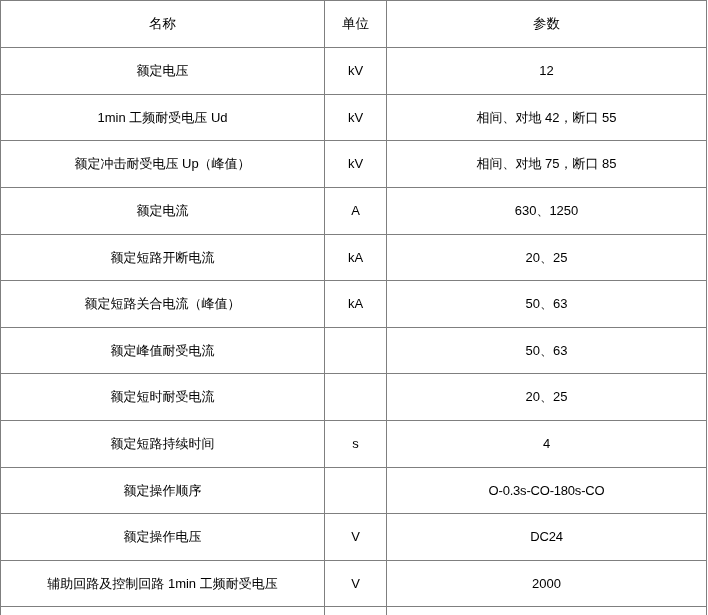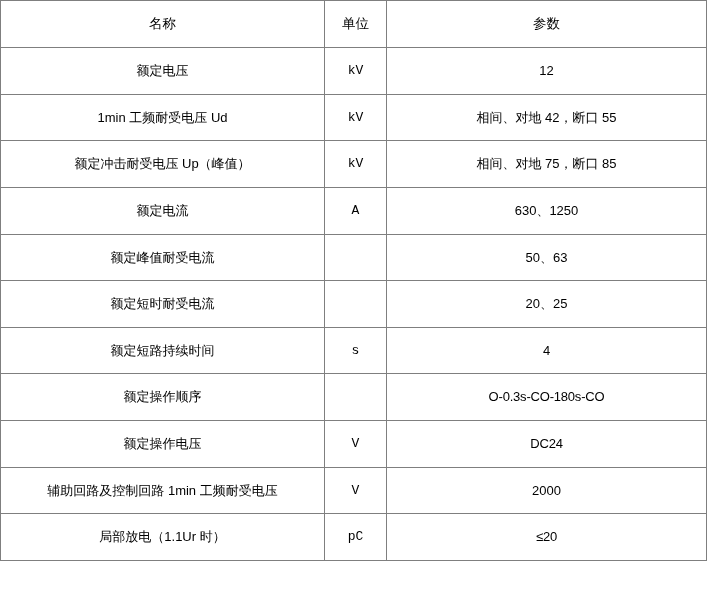--- a/index.html
+++ b/index.html
@@ -33,21 +33,21 @@
     line-height: 1.2;
     padding: 15px;
     height: 37.5px;
     box-sizing: border-box;
   }
   .spec-table thead th {
     font-size: 13.5px;
     height: 38px;
   }
   .cell-unit {
-    font-family: Liberation Mono, monospace;
+    font-family: Liberation Sans, sans-serif;
     font-size: 12.5px;
   }
   .cell-param {
     font-size: 13px;
   }
   .mono {
     font-family: Liberation Sans, sans-serif;
     font-size: 12px;
     letter-spacing: -0.2px;
   }
@@ -83,20 +83,30 @@
         <td class="cell-name">额定冲击耐受电压 Up（峰值）</td>
         <td class="cell-unit">kV</td>
         <td class="cell-param">相间、对地 75，断口 85</td>
       </tr>
       <tr>
         <td class="cell-name">额定电流</td>
         <td class="cell-unit">A</td>
         <td class="cell-param">630、1250</td>
       </tr>
       <tr>
+        <td class="cell-name">额定短路开断电流</td>
+        <td class="cell-unit">kA</td>
+        <td class="cell-param">20、25</td>
+      </tr>
+      <tr>
+        <td class="cell-name">额定短路关合电流（峰值）</td>
+        <td class="cell-unit">kA</td>
+        <td class="cell-param">50、63</td>
+      </tr>
+      <tr>
         <td class="cell-name">额定峰值耐受电流</td>
         <td class="cell-unit"></td>
         <td class="cell-param">50、63</td>
       </tr>
       <tr>
         <td class="cell-name">额定短时耐受电流</td>
         <td class="cell-unit"></td>
         <td class="cell-param">20、25</td>
       </tr>
       <tr>

